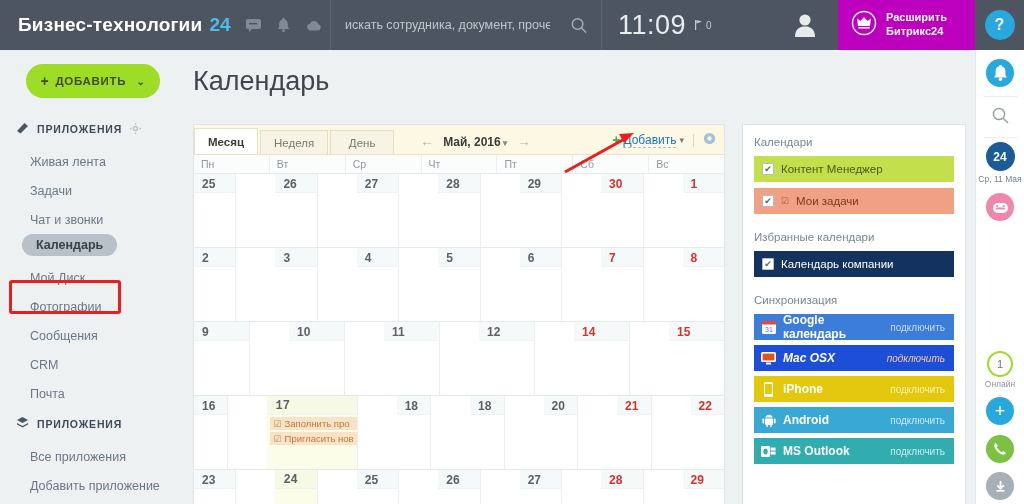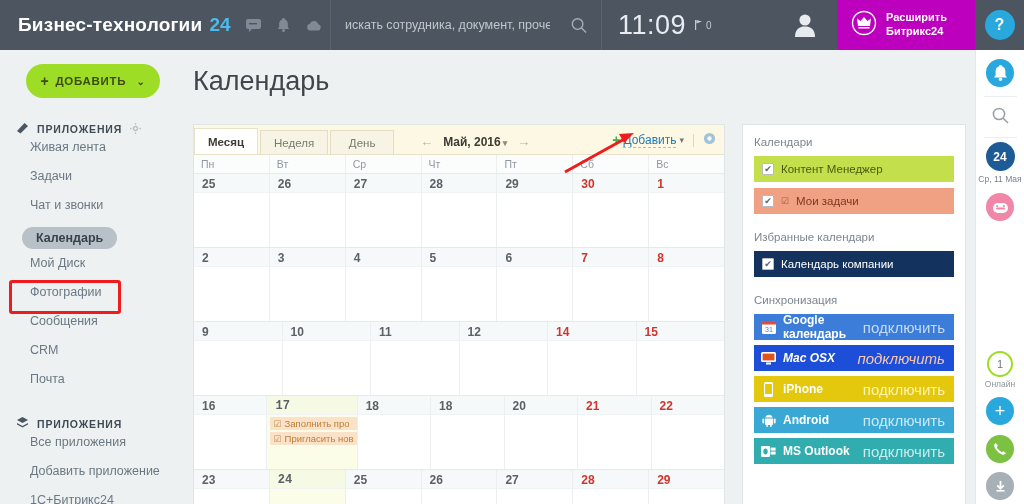--- a/index.html
+++ b/index.html
@@ -70,21 +70,21 @@
   .add-btn .plus { font-size: 14px; font-weight: bold; margin-right: 6px; }
   .add-btn .lbl { flex: 1; text-align: left; }
 
   .nav-section { margin-top: 24px; }
   .nav-head {
     display: flex; align-items: center; gap: 8px; padding-left: 16px;
     color: #3f4b55; font-size: 10.5px; font-weight: bold; letter-spacing: .85px;
     margin-bottom: 4px;
   }
   .nav-item {
-    padding: 0 0 0 30px; height: 29px; display: flex; align-items: flex-start;
+    padding: 0 0 0 30px; height: 29px; display: flex; align-items: flex-end;
     color: #6b7884; font-size: 12.5px; cursor: pointer;
   }
   .nav-item.active-wrap { padding-left: 22px; }
   .nav-pill {
     background: #b8c0c8; color: #39424b; font-weight: bold;
     border-radius: 13px; padding: 4px 14px; font-size: 12.5px;
   }
   .redbox {
     position: absolute; left: 9px; top: 230px; width: 112px; height: 34px;
     border: 3px solid #ee1c1c; border-radius: 3px; pointer-events: none;
@@ -122,21 +122,21 @@
   .add-link .caret { color: #777; font-size: 9px; }
   .gear-sep { width: 1px; height: 13px; background: #ded8bf; }
 
   .dow-row { display: flex; height: 19px; background: #fbfcfc; border-bottom: 1px solid #e6eaec; }
   .dow {
     flex: 1 1 0; font-size: 10.5px; color: #9099a1; display: flex; align-items: center;
     padding-left: 7px; border-right: 1px solid #eceff0;
   }
   .dow:last-child { border-right: none; }
 
-  .week-row { display: flex; border-bottom: 1px solid #e6eaec; height: 74px; }
+  .week-row { display: flex; border-bottom: 1px solid #e6eaec; height: 74px; gap: 39px; }
   .week-row:last-child { border-bottom: none; }
   .day-cell {
     flex: 1 1 0; border-right: 1px solid #eceff0; position: relative; background: #fff;
   }
   .day-cell:last-child { border-right: none; }
   .day-cell.hl { background: #fbfde8; }
   .day-num {
     font-size: 12px; font-weight: bold; color: #5c6167; padding: 3px 0 0 8px;
     background: #f6f9fa; height: 19px; border-bottom: 1px solid #f0f3f4;
   }
@@ -162,21 +162,21 @@
     width: 12px; height: 12px; background: #fff; border: 1px solid #b7bcc0;
     display: flex; align-items: center; justify-content: center;
     font-size: 9px; color: #5e6a74; flex: none; border-radius: 1px;
   }
   .chip-icon { font-size: 9px; color: #a4613a; }
   .sync-row {
     height: 26px; display: flex; align-items: center; margin-bottom: 5px;
     padding: 0 9px 0 7px; cursor: pointer; gap: 7px;
   }
   .sync-name { color: #fff; font-weight: bold; font-size: 12px; flex: 1; }
-  .sync-link { font-size: 15px; }
+  .sync-link { font-size: 10px; }
   .sync-ic {
     width: 15px; height: 15px; display: flex; align-items: center; justify-content: center;
     color: #fff; flex: none;
   }
 
   
   .rail {
     position: absolute; top: 50px; right: 0; width: 49px; height: 454px;
     background: #fff; border-left: 1px solid #e3e7e9;
     display: flex; flex-direction: column; align-items: center;

